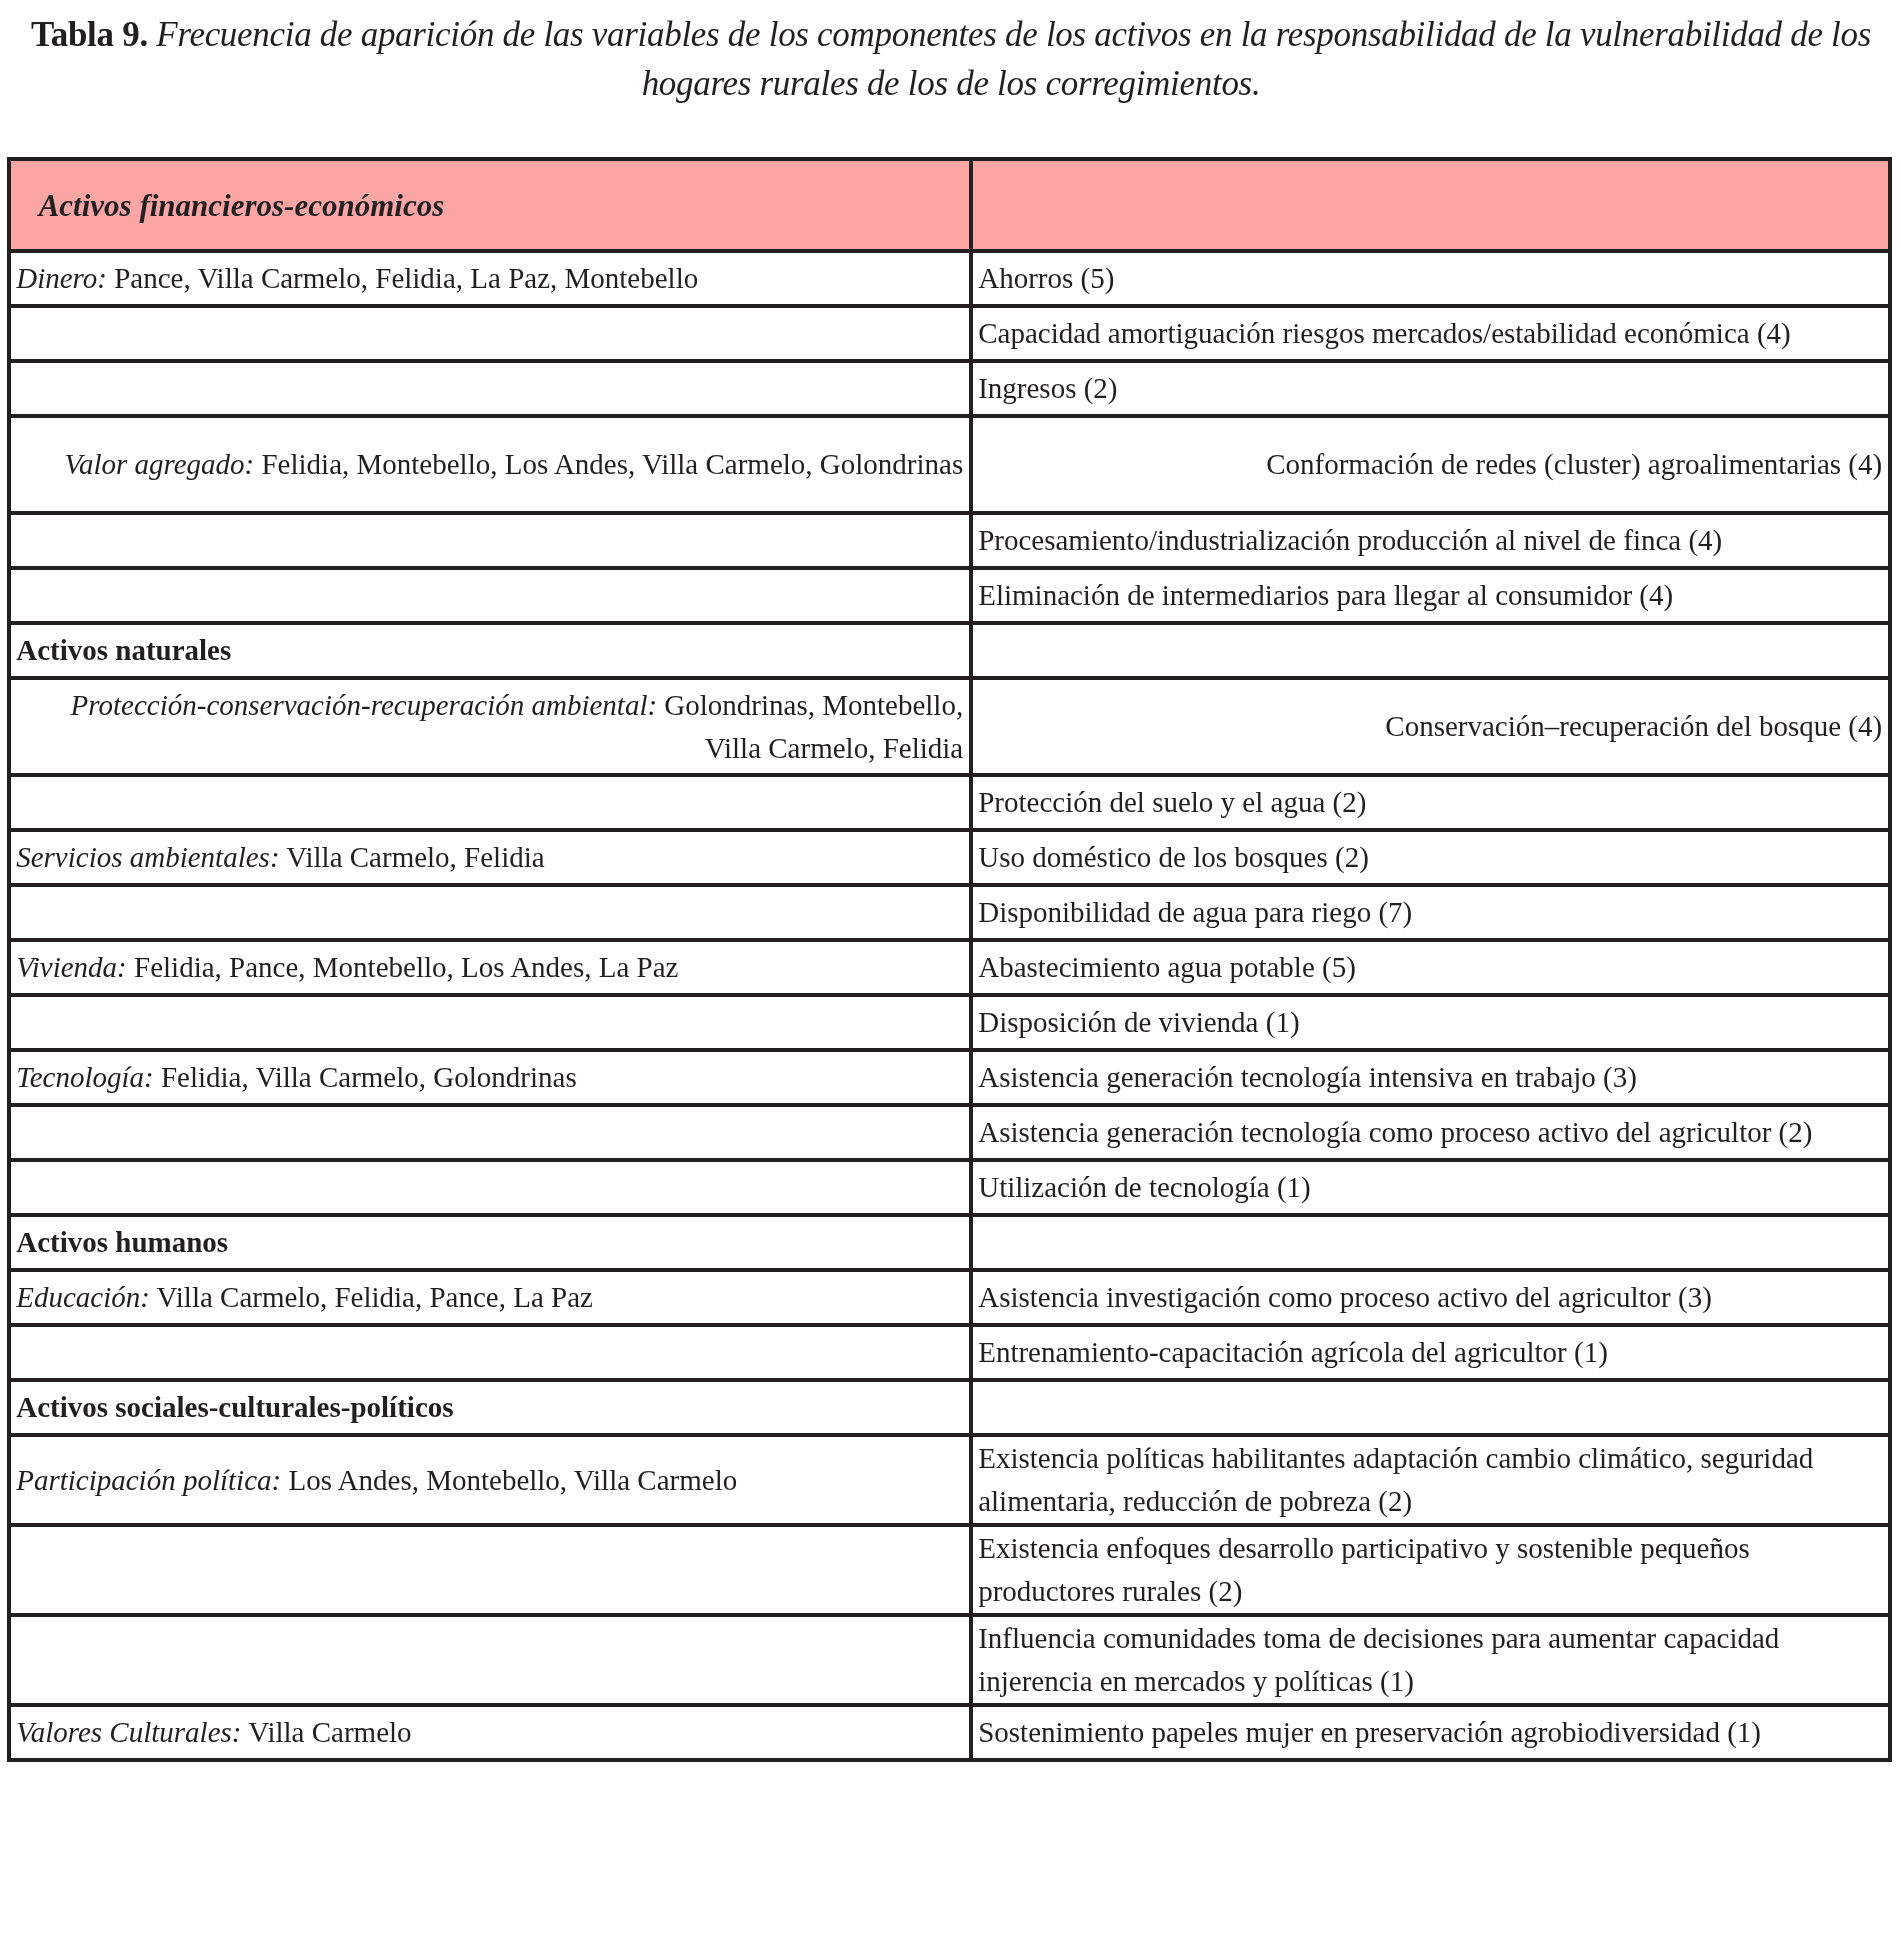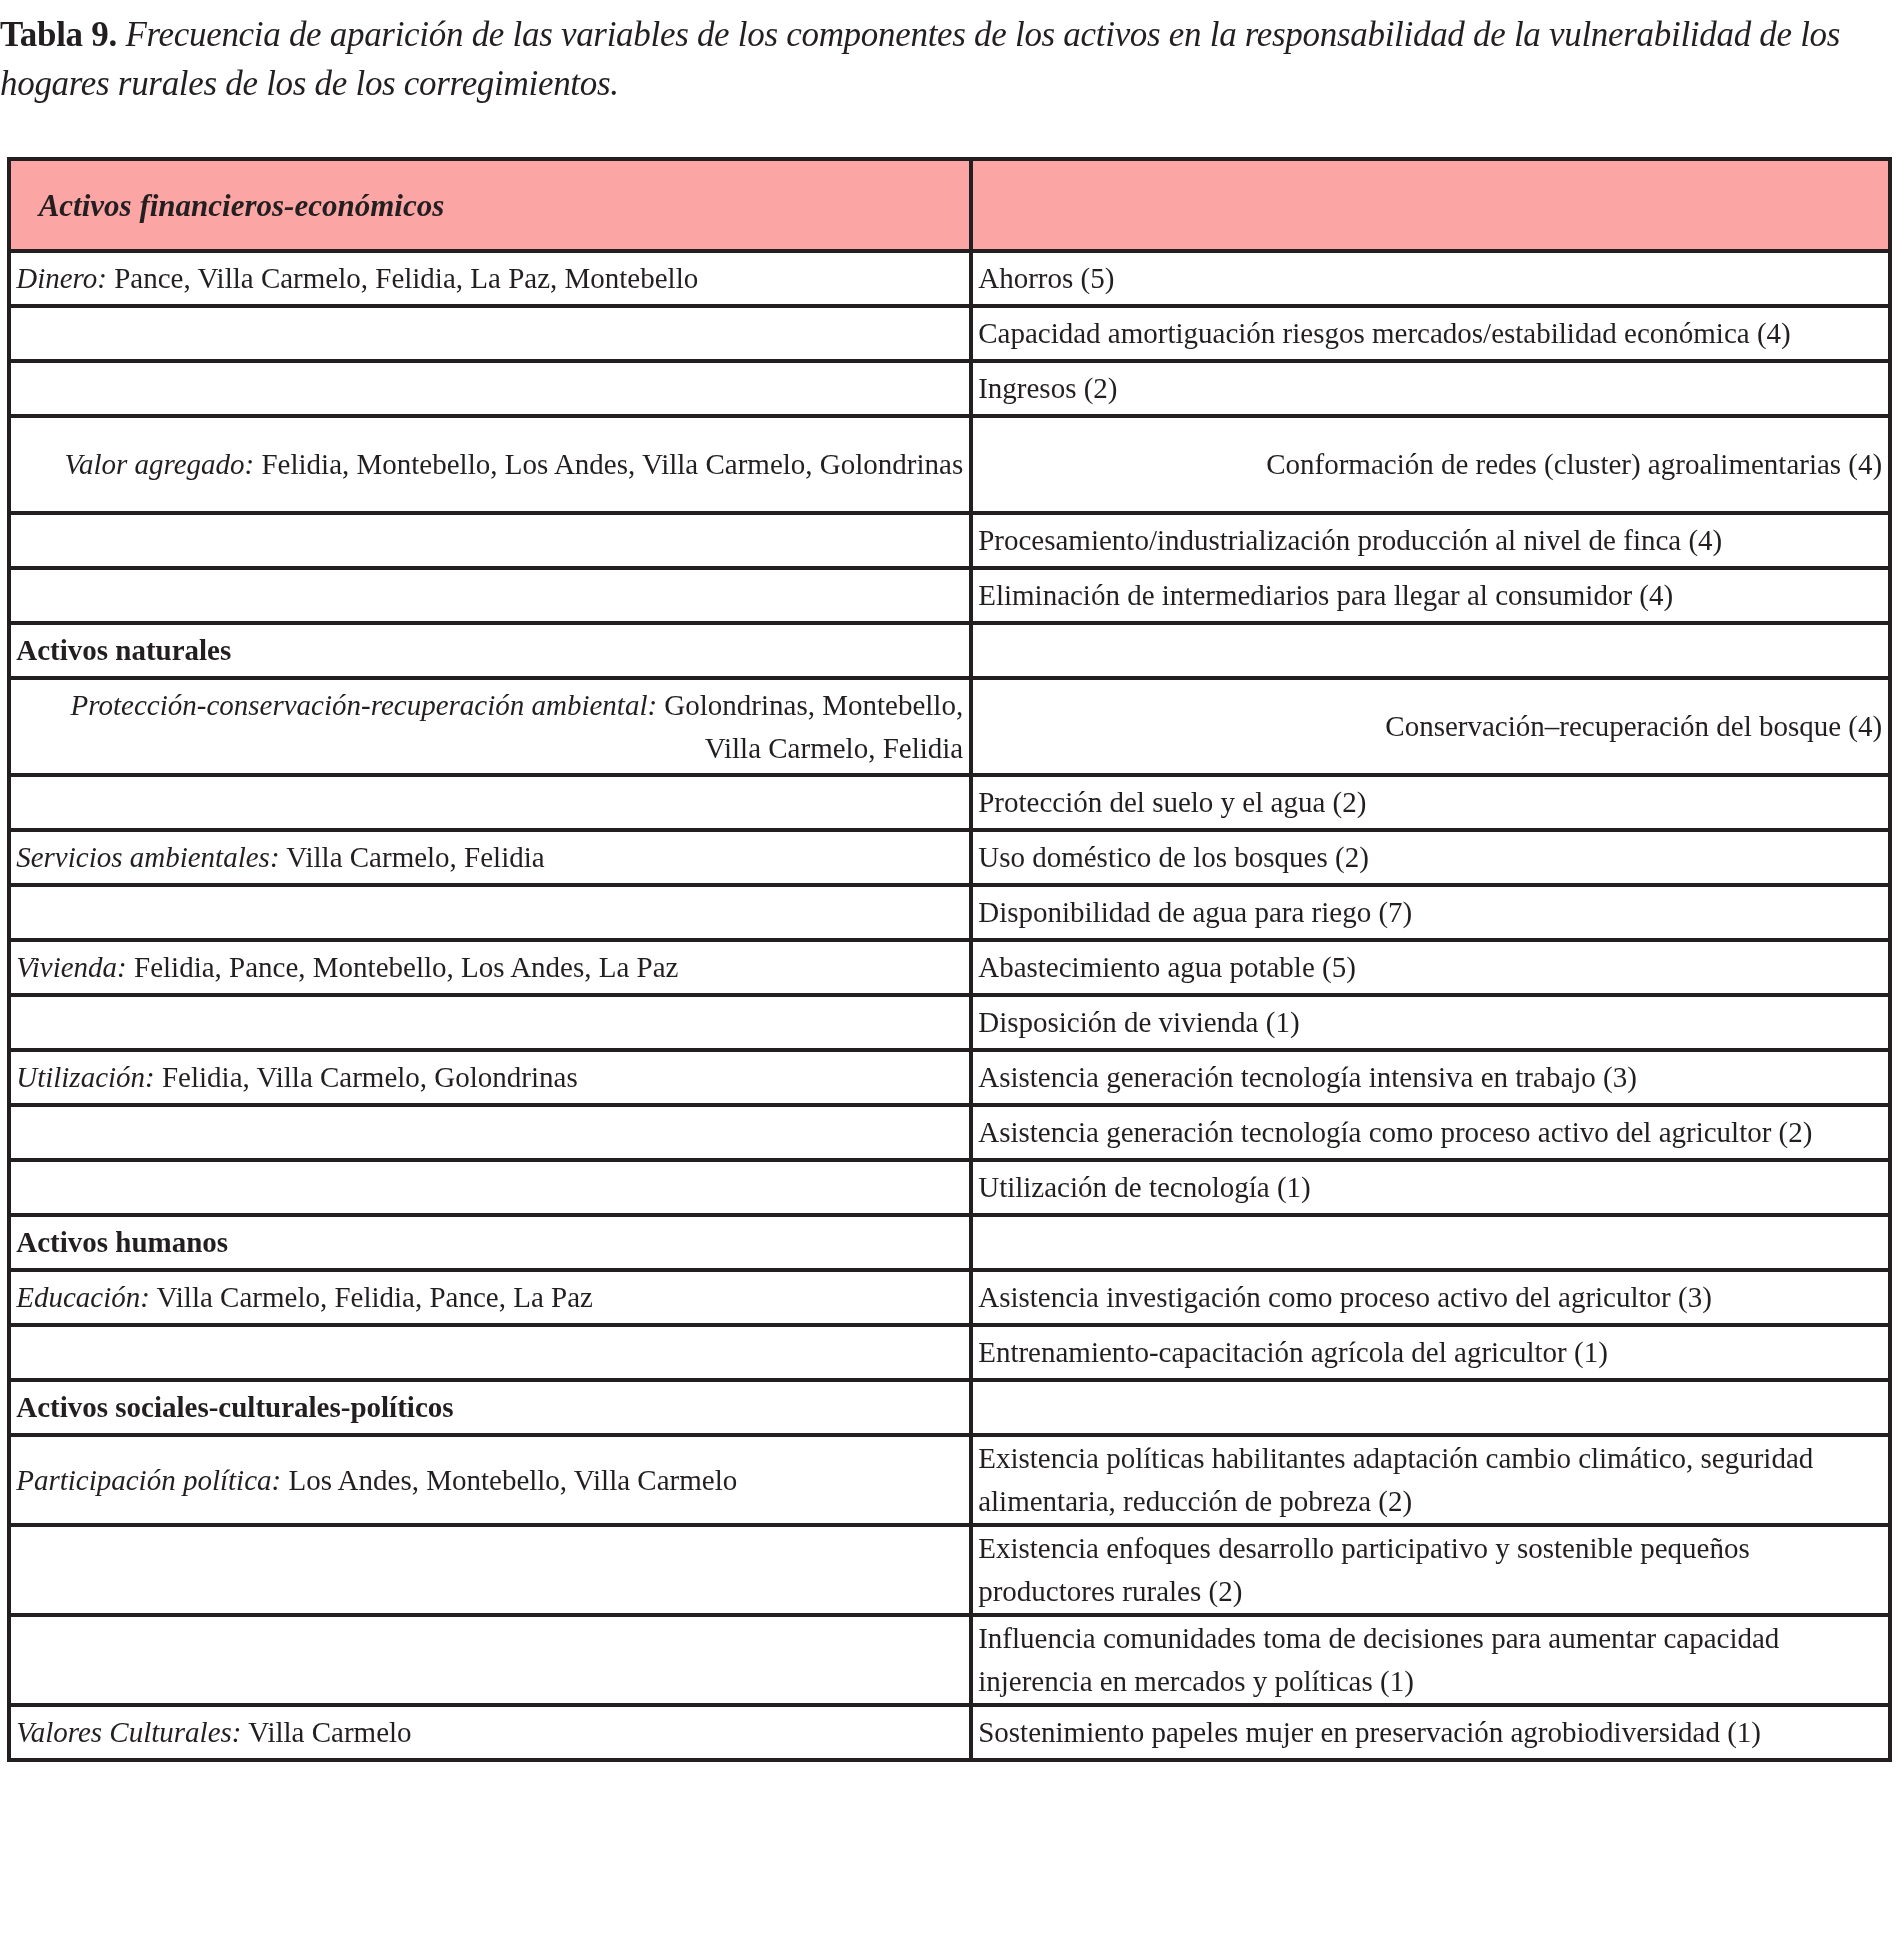--- a/index.html
+++ b/index.html
@@ -1,18 +1,18 @@
 <!DOCTYPE html>
 <html style="font-size:9px"><head>
 <meta charset="utf-8">
 <style>
   html, body { margin: 0; padding: 0; background: #ffffff; }
   body { width: 1902px; height: 1936px; position: relative; overflow: hidden;
          font-family: "Liberation Serif", "DejaVu Serif", serif; color: #231f20; }
-  .caption { position: absolute; left: 0; top: 10px; width: 1902px; text-align: left;
+  .caption { position: absolute; left: 0; top: 10px; width: 1902px; text-align: center;
              font-size: 35px; line-height: 49px; letter-spacing: -0.3px; }
   .caption .lbl { font-weight: bold; font-style: normal; }
   .caption .txt { font-style: italic; }
   table.t { position: absolute; left: 6.7px; top: 157px; width: 1881px;
             border-collapse: collapse; table-layout: fixed; }
   table.t td { border: 4.4px solid #231f20; padding: 0 5.5px; vertical-align: middle;
                font-size: 29px; line-height: 43px; overflow: hidden; }
   table.t col.c1 { width: 962px; }
   table.t col.c2 { width: 919px; }
   tr.hdr td { background: #fca5a5; height: 88px; font-style: italic; }
@@ -103,21 +103,21 @@
       <td><span class="var">Vivienda:</span><span> Felidia, Pance, Montebello, Los Andes, La Paz</span></td>
       <td class="right">Abastecimiento agua potable (5)</td>
     </tr>
 
     <tr class="r1">
       <td><span class="var"></span><span></span></td>
       <td class="right">Disposición de vivienda (1)</td>
     </tr>
 
     <tr class="r1">
-      <td><span class="var">Utilización:</span><span> Felidia, Villa Carmelo, Golondrinas</span></td>
+      <td><span class="var">Tecnología:</span><span> Felidia, Villa Carmelo, Golondrinas</span></td>
       <td class="right">Asistencia generación tecnología intensiva en trabajo (3)</td>
     </tr>
 
     <tr class="r1">
       <td><span class="var"></span><span></span></td>
       <td class="right">Asistencia generación tecnología como proceso activo del agricultor (2)</td>
     </tr>
 
     <tr class="r1">
       <td><span class="var"></span><span></span></td>

